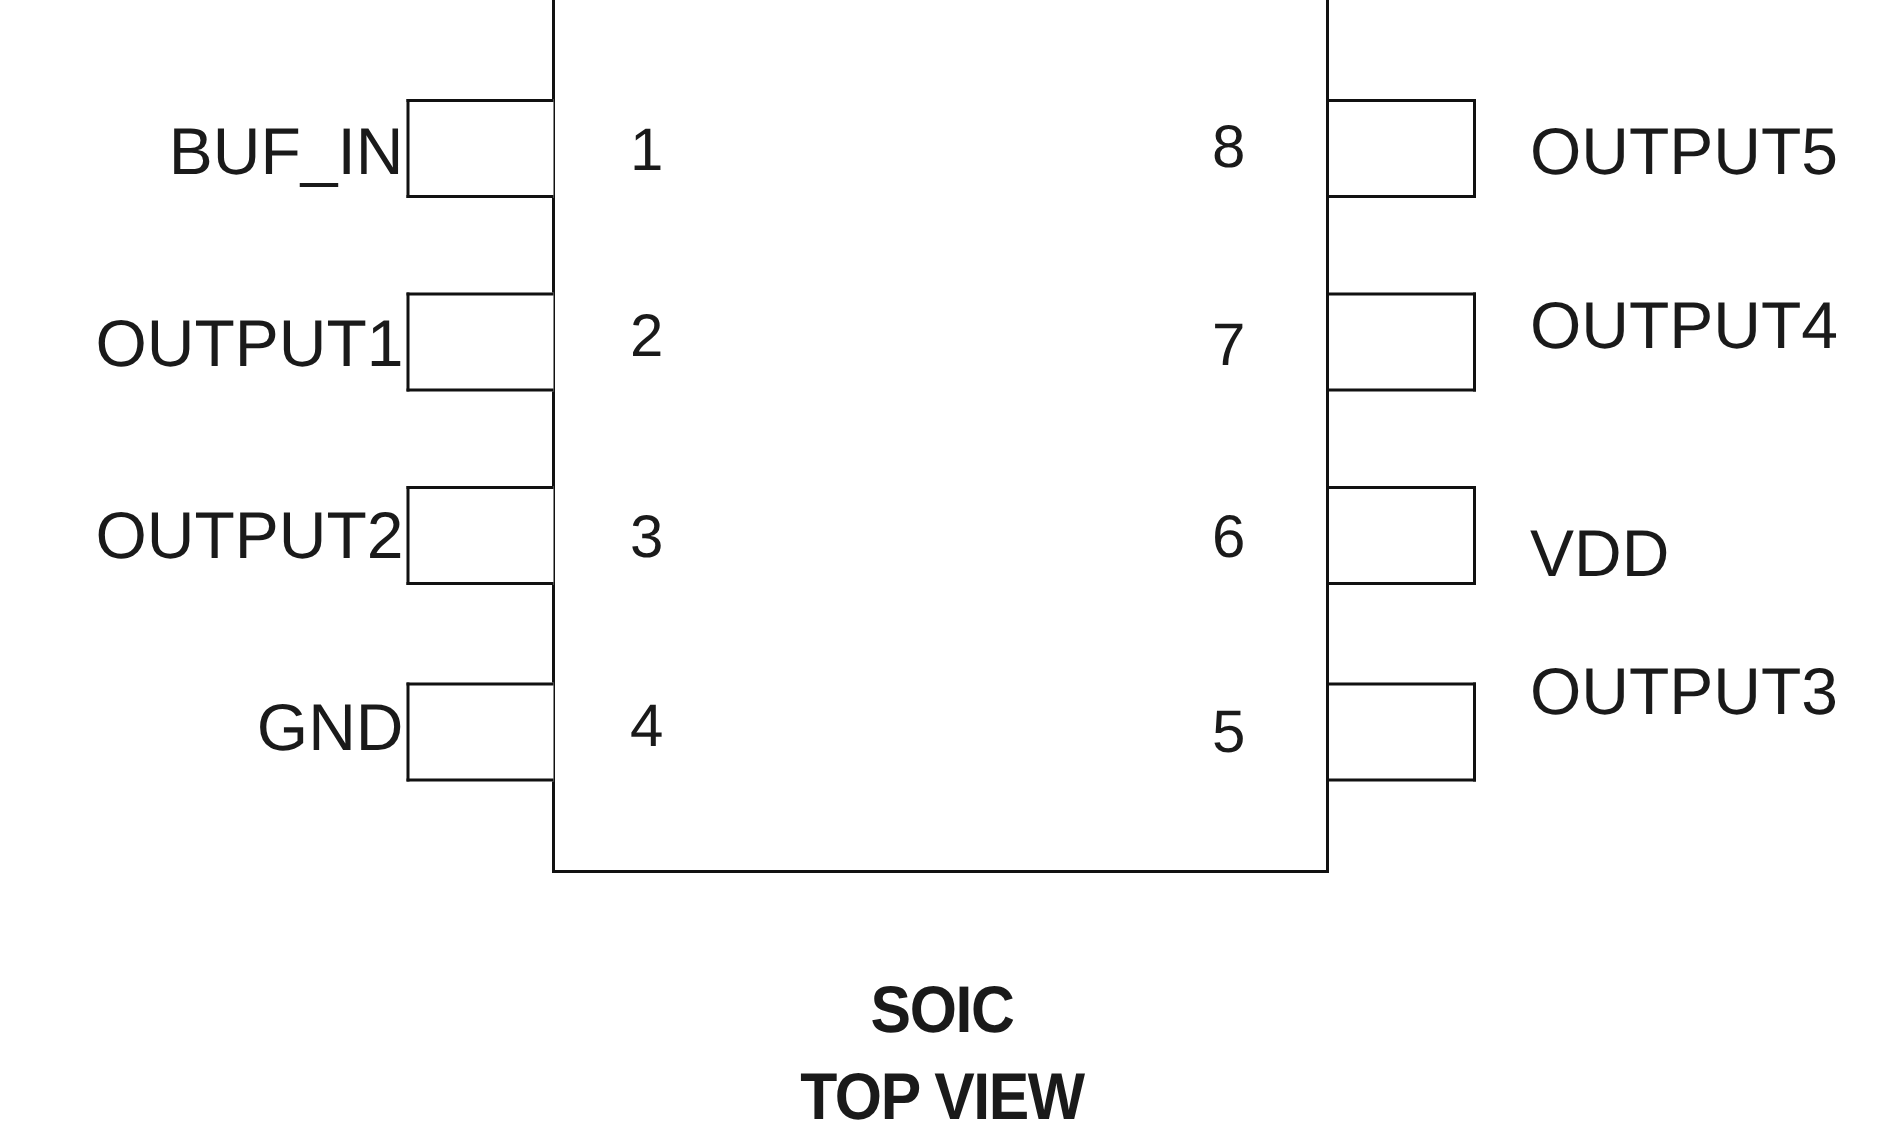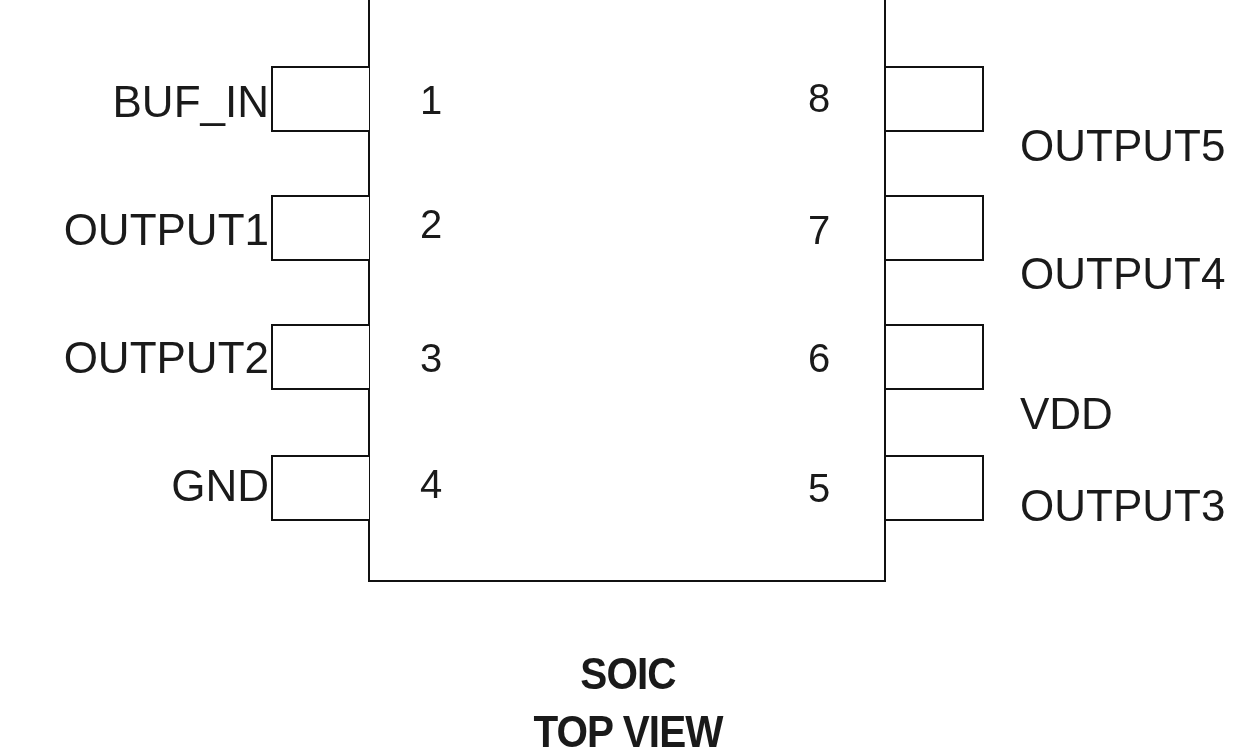--- a/index.html
+++ b/index.html
@@ -7,21 +7,21 @@
          font-family: "Liberation Sans", sans-serif; color: #1a1a1a; }
   .chip { position: absolute; left: 368px; top: 0px; width: 518px; height: 582px;
           border: 2px solid #111; border-top: none; box-sizing: border-box; }
   .pin { position: absolute; width: 98px; height: 66px; border: 2px solid #111;
          box-sizing: border-box; background: #fff; }
   .pin.left { left: 271px; border-right: none; }
   .pin.right { left: 886px; border-left: none; }
   .num { position: absolute; font-size: 40px; line-height: 40px; }
   .lbl { position: absolute; font-size: 44px; line-height: 44px; white-space: nowrap; }
   .lbl.left { right: 987px; text-align: right; }
-  .lbl.right { left: 1020px; margin-top: 44px; }
+  .lbl.right { left: 1020px; }
   .caption { position: absolute; left: 0; width: 1256px; text-align: center;
              font-size: 44px; line-height: 44px; font-weight: bold; letter-spacing: -1px;
              transform: scaleX(0.92); }
 </style>
 </head>
 <body>
 
 <div class="chip"></div>
 
 <div class="pin left" style="top:66px"></div>
@@ -42,17 +42,17 @@
 <span class="num" style="left:808px;top:338px">6</span>
 <span class="num" style="left:808px;top:210px">7</span>
 <span class="num" style="left:808px;top:78px">8</span>
 
 <span class="lbl left" style="top:80px">BUF_IN</span>
 <span class="lbl left" style="top:208px">OUTPUT1</span>
 <span class="lbl left" style="top:336px">OUTPUT2</span>
 <span class="lbl left" style="top:464px">GND</span>
 <span class="lbl right" style="top:440px">OUTPUT3</span>
 <span class="lbl right" style="top:348px">VDD</span>
-<span class="lbl right" style="top:208px">OUTPUT4</span>
+<span class="lbl right" style="top:196px">OUTPUT4</span>
 <span class="lbl right" style="top:80px">OUTPUT5</span>
 
 <div class="caption" style="top:652px">SOIC</div>
 <div class="caption" style="top:710px">TOP VIEW</div>
 
 </body></html>

